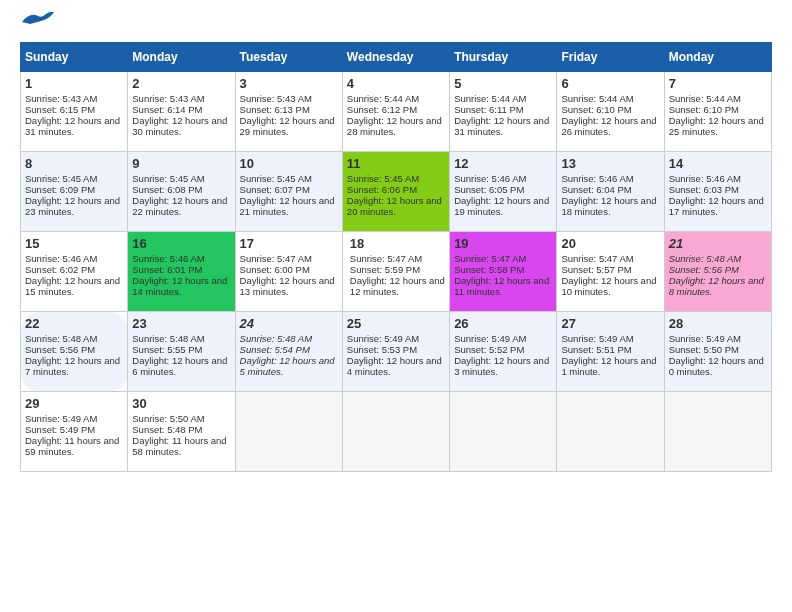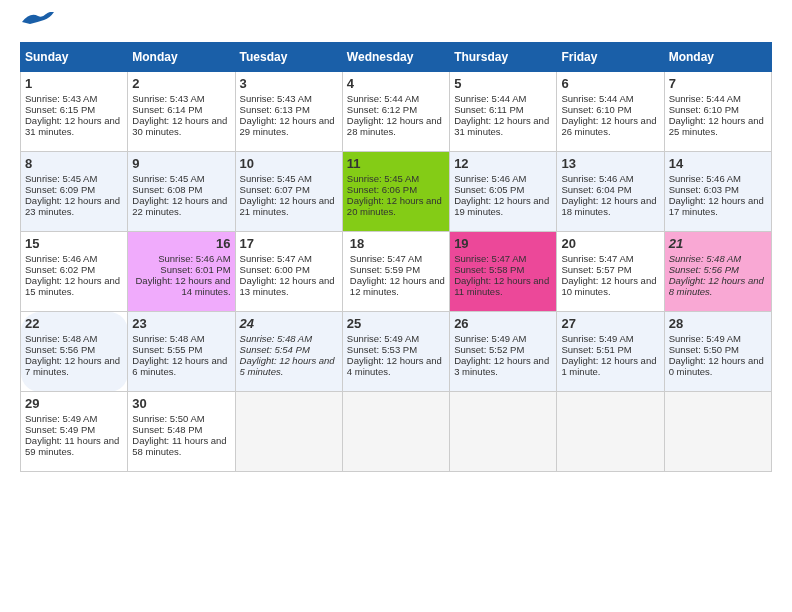--- a/index.html
+++ b/index.html
@@ -115,24 +115,24 @@
         <td style="background: rgb(238, 243, 251);"><span class="day-num">8</span><span>Sunrise: 5:45 AM</span><br><span>Sunset: 6:09 PM</span><br><span>Daylight: 12 hours and 23 minutes.</span></td>
         <td style="background: rgb(238, 243, 251);"><span class="day-num">9</span><span>Sunrise: 5:45 AM</span><br><span>Sunset: 6:08 PM</span><br><span>Daylight: 12 hours and 22 minutes.</span></td>
         <td style="background: rgb(238, 243, 251);"><span class="day-num">10</span><span>Sunrise: 5:45 AM</span><br><span>Sunset: 6:07 PM</span><br><span>Daylight: 12 hours and 21 minutes.</span></td>
         <td style="background: #84cc16;"><span class="day-num">11</span><span>Sunrise: 5:45 AM</span><br><span>Sunset: 6:06 PM</span><br><span>Daylight: 12 hours and 20 minutes.</span></td>
         <td style="background: rgb(238, 243, 251);"><span class="day-num">12</span><span>Sunrise: 5:46 AM</span><br><span>Sunset: 6:05 PM</span><br><span>Daylight: 12 hours and 19 minutes.</span></td>
         <td style="background: rgb(238, 243, 251);"><span class="day-num">13</span><span>Sunrise: 5:46 AM</span><br><span>Sunset: 6:04 PM</span><br><span>Daylight: 12 hours and 18 minutes.</span></td>
         <td style="background: rgb(238, 243, 251);"><span class="day-num">14</span><span>Sunrise: 5:46 AM</span><br><span>Sunset: 6:03 PM</span><br><span>Daylight: 12 hours and 17 minutes.</span></td>
       </tr>
       <tr>
         <td style="background: rgb(255, 255, 255);"><span class="day-num">15</span><span>Sunrise: 5:46 AM</span><br><span>Sunset: 6:02 PM</span><br><span>Daylight: 12 hours and 15 minutes.</span></td>
-        <td style="background: #f0abfc; text-align: right;"><span class="day-num">16</span><span>Sunrise: 5:46 AM</span><br><span>Sunset: 6:01 PM</span><br><span>Daylight: 12 hours and 14 minutes.</span></td>
+        <td style="background: #22c55e;"><span class="day-num">16</span><span>Sunrise: 5:46 AM</span><br><span>Sunset: 6:01 PM</span><br><span>Daylight: 12 hours and 14 minutes.</span></td>
         <td style="background: rgb(255, 255, 255);"><span class="day-num">17</span><span>Sunrise: 5:47 AM</span><br><span>Sunset: 6:00 PM</span><br><span>Daylight: 12 hours and 13 minutes.</span></td>
         <td style="background: rgb(255, 255, 255); padding-left: 7px;"><span class="day-num">18</span><span>Sunrise: 5:47 AM</span><br><span>Sunset: 5:59 PM</span><br><span>Daylight: 12 hours and 12 minutes.</span></td>
-        <td style="background: #ec4899; margin-left: 45px;"><span class="day-num">19</span><span>Sunrise: 5:47 AM</span><br><span>Sunset: 5:58 PM</span><br><span>Daylight: 12 hours and 11 minutes.</span></td>
+        <td style="background: #d946ef; margin-left: 45px;"><span class="day-num">19</span><span>Sunrise: 5:47 AM</span><br><span>Sunset: 5:58 PM</span><br><span>Daylight: 12 hours and 11 minutes.</span></td>
         <td style="background: rgb(255, 255, 255);"><span class="day-num">20</span><span>Sunrise: 5:47 AM</span><br><span>Sunset: 5:57 PM</span><br><span>Daylight: 12 hours and 10 minutes.</span></td>
         <td style="background: #f9a8d4; font-style: italic;"><span class="day-num">21</span><span>Sunrise: 5:48 AM</span><br><span>Sunset: 5:56 PM</span><br><span>Daylight: 12 hours and 8 minutes.</span></td>
       </tr>
       <tr>
         <td style="background: rgb(238, 243, 251); border-radius: 19px;"><span class="day-num">22</span><span>Sunrise: 5:48 AM</span><br><span>Sunset: 5:56 PM</span><br><span>Daylight: 12 hours and 7 minutes.</span></td>
         <td style="background: rgb(238, 243, 251);"><span class="day-num">23</span><span>Sunrise: 5:48 AM</span><br><span>Sunset: 5:55 PM</span><br><span>Daylight: 12 hours and 6 minutes.</span></td>
         <td style="background: rgb(238, 243, 251); font-style: italic;"><span class="day-num">24</span><span>Sunrise: 5:48 AM</span><br><span>Sunset: 5:54 PM</span><br><span>Daylight: 12 hours and 5 minutes.</span></td>
         <td style="background: rgb(238, 243, 251);"><span class="day-num">25</span><span>Sunrise: 5:49 AM</span><br><span>Sunset: 5:53 PM</span><br><span>Daylight: 12 hours and 4 minutes.</span></td>
         <td style="background: rgb(238, 243, 251);"><span class="day-num">26</span><span>Sunrise: 5:49 AM</span><br><span>Sunset: 5:52 PM</span><br><span>Daylight: 12 hours and 3 minutes.</span></td>
         <td style="background: rgb(238, 243, 251);"><span class="day-num">27</span><span>Sunrise: 5:49 AM</span><br><span>Sunset: 5:51 PM</span><br><span>Daylight: 12 hours and 1 minute.</span></td>

